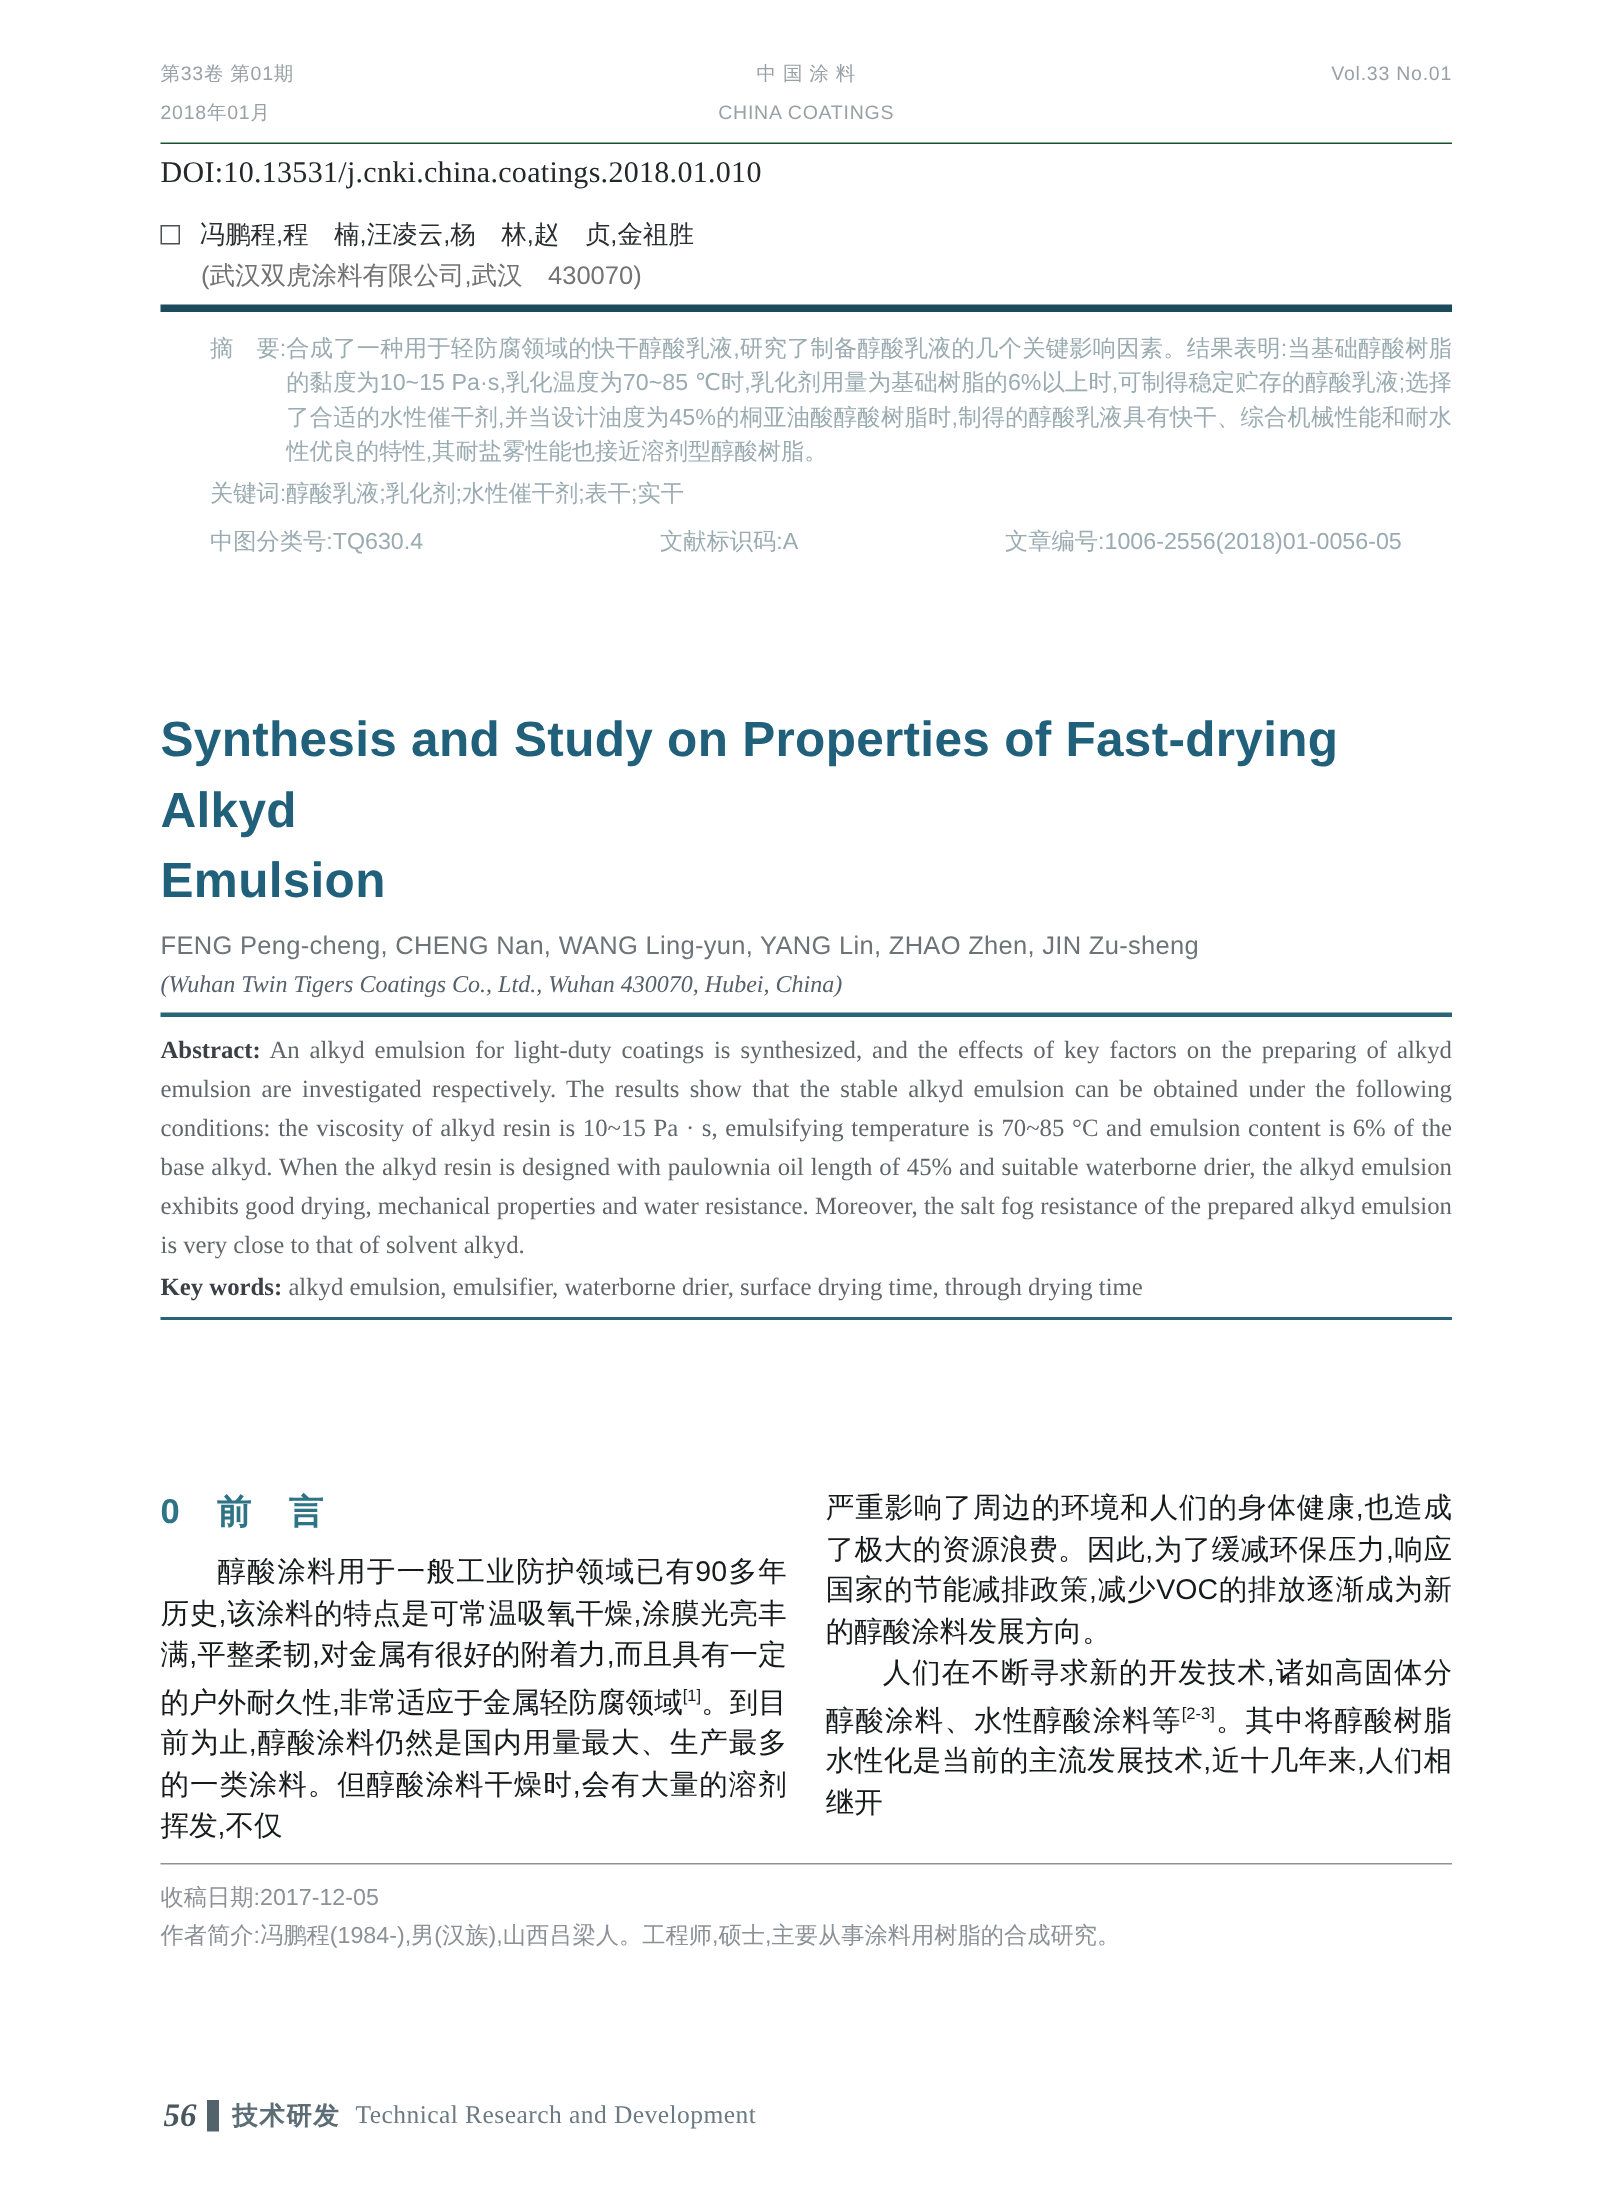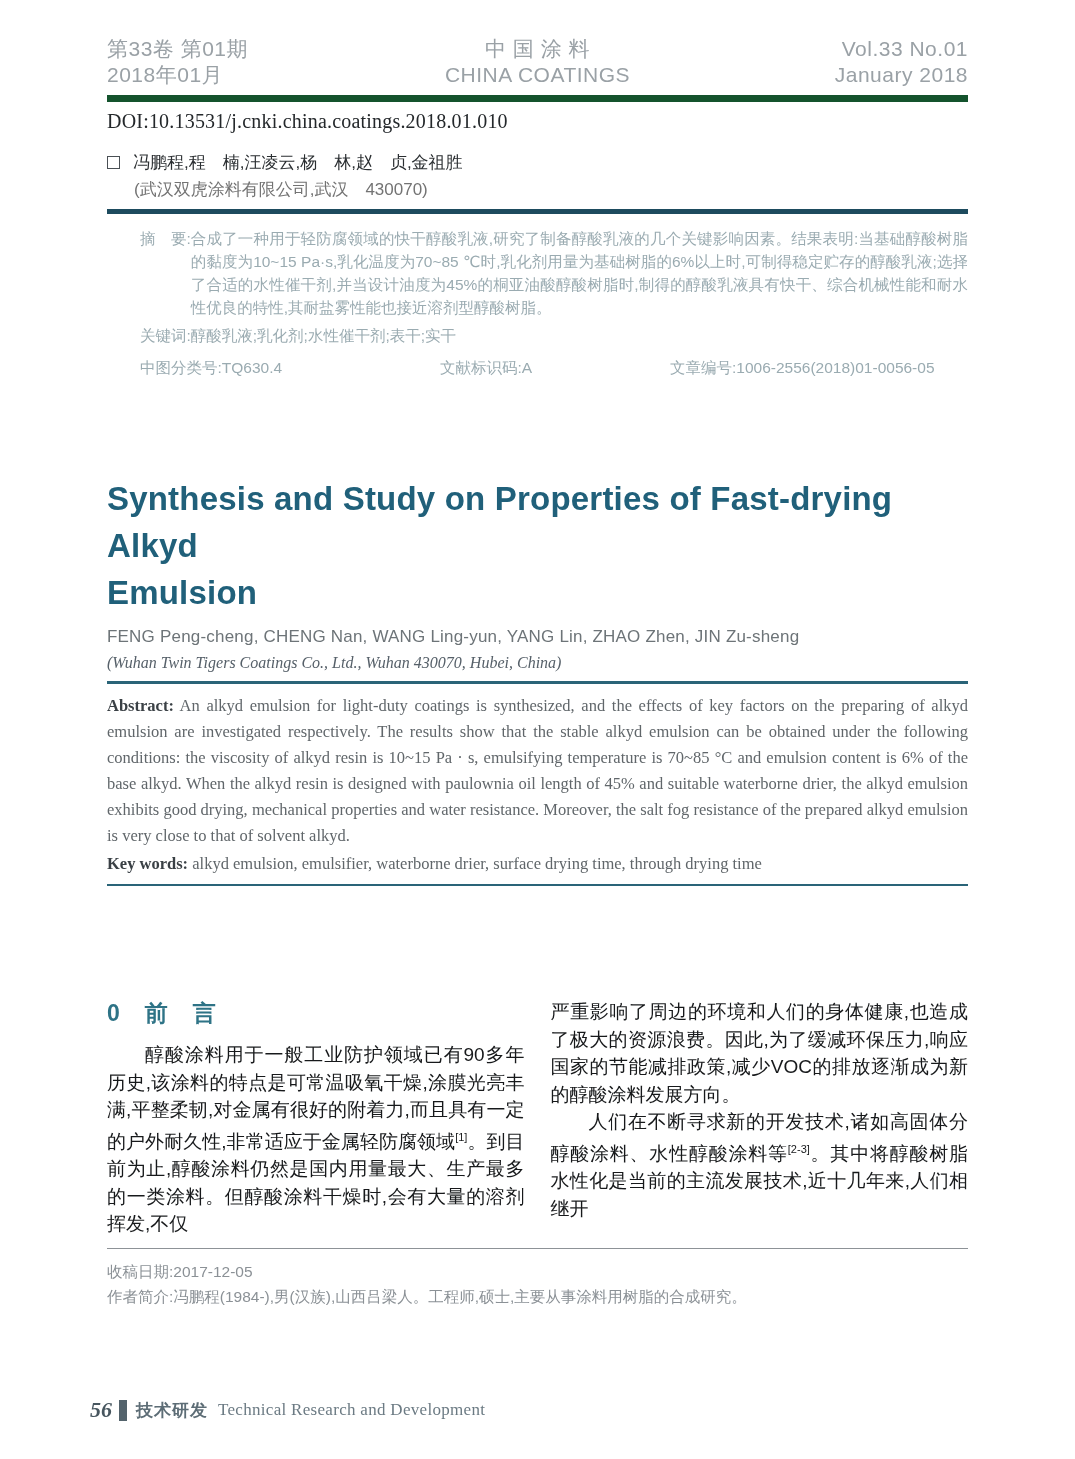--- a/index.html
+++ b/index.html
@@ -8,22 +8,22 @@
     width: 1075px; height: 1459px;
     font-family: "Liberation Sans", "DejaVu Sans", sans-serif;
     color: #1f2326;
     overflow: hidden;
   }
   .page { width: 1075px; height: 1459px; padding: 36px 107px 30px 107px; position: relative; }
 
   
   .jheader {
     display: grid; grid-template-columns: 1fr 1fr 1fr;
-    color: #9aa1a6; font-size: 21px; line-height: 26px;
-    padding-bottom: 7px; border-bottom: 7px solid #14532d;
+    color: #9aa1a6; font-size: 13px; line-height: 26px;
+    padding-bottom: 7px; border-bottom: 1px solid #14532d;
     letter-spacing: 0.5px;
   }
   .jheader .c { text-align: center; }
   .jheader .r { text-align: right; }
   .doi-line {
     margin-top: 8px; font-family: "Liberation Serif", "DejaVu Serif", serif;
     font-size: 20px; color: #24282b; letter-spacing: 0.2px;
   }
 
   
@@ -97,21 +97,21 @@
   .indent { text-indent: 2em; }
   .body-p sup { font-size: 11px; color: #17191b; }
 
   
   .footnote {
     margin-top: 10px; border-top: 1px solid #8d9297;
     padding-top: 10px; color: #8b9196; font-size: 15.5px; line-height: 25px;
   }
 
   
-  .pfooter { position: absolute; left: 90px; bottom: 36px; display: flex; align-items: center; }
+  .pfooter { position: absolute; left: 109px; bottom: 36px; display: flex; align-items: center; }
   .pfooter .pnum {
     font-family: "Liberation Serif", "DejaVu Serif", serif;
     font-style: italic; font-weight: 700; font-size: 22px; color: #47565f;
   }
   .pfooter .bar { width: 8px; height: 21px; background: #53636c; margin: 0 9px 0 7px; }
   .pfooter .sec-cn { font-size: 17px; font-weight: 700; color: #5d6d76; letter-spacing: 1px; margin-right: 10px; text-align: center; }
   .pfooter .sec-en {
     font-family: "Liberation Serif", "DejaVu Serif", serif;
     font-size: 17px; color: #6b7a83; letter-spacing: 0.3px;
   }
@@ -125,21 +125,20 @@
     <div>
       <div>第33卷 第01期</div>
       <div>2018年01月</div>
     </div>
     <div class="c">
       <div>中 国 涂 料</div>
       <div>CHINA COATINGS</div>
     </div>
     <div class="r">
       <div>Vol.33  No.01</div>
-      <div>January  2018</div>
     </div>
   </div>
   <div class="doi-line">DOI:10.13531/j.cnki.china.coatings.2018.01.010</div>
 
   <div class="authors-cn">
     <span class="author-box"></span>
     <span>冯鹏程,程　楠,汪凌云,杨　林,赵　贞,金祖胜</span>
   </div>
   <div class="affil-cn">(武汉双虎涂料有限公司,武汉　430070)</div>
   <div class="rule-thick"></div>

